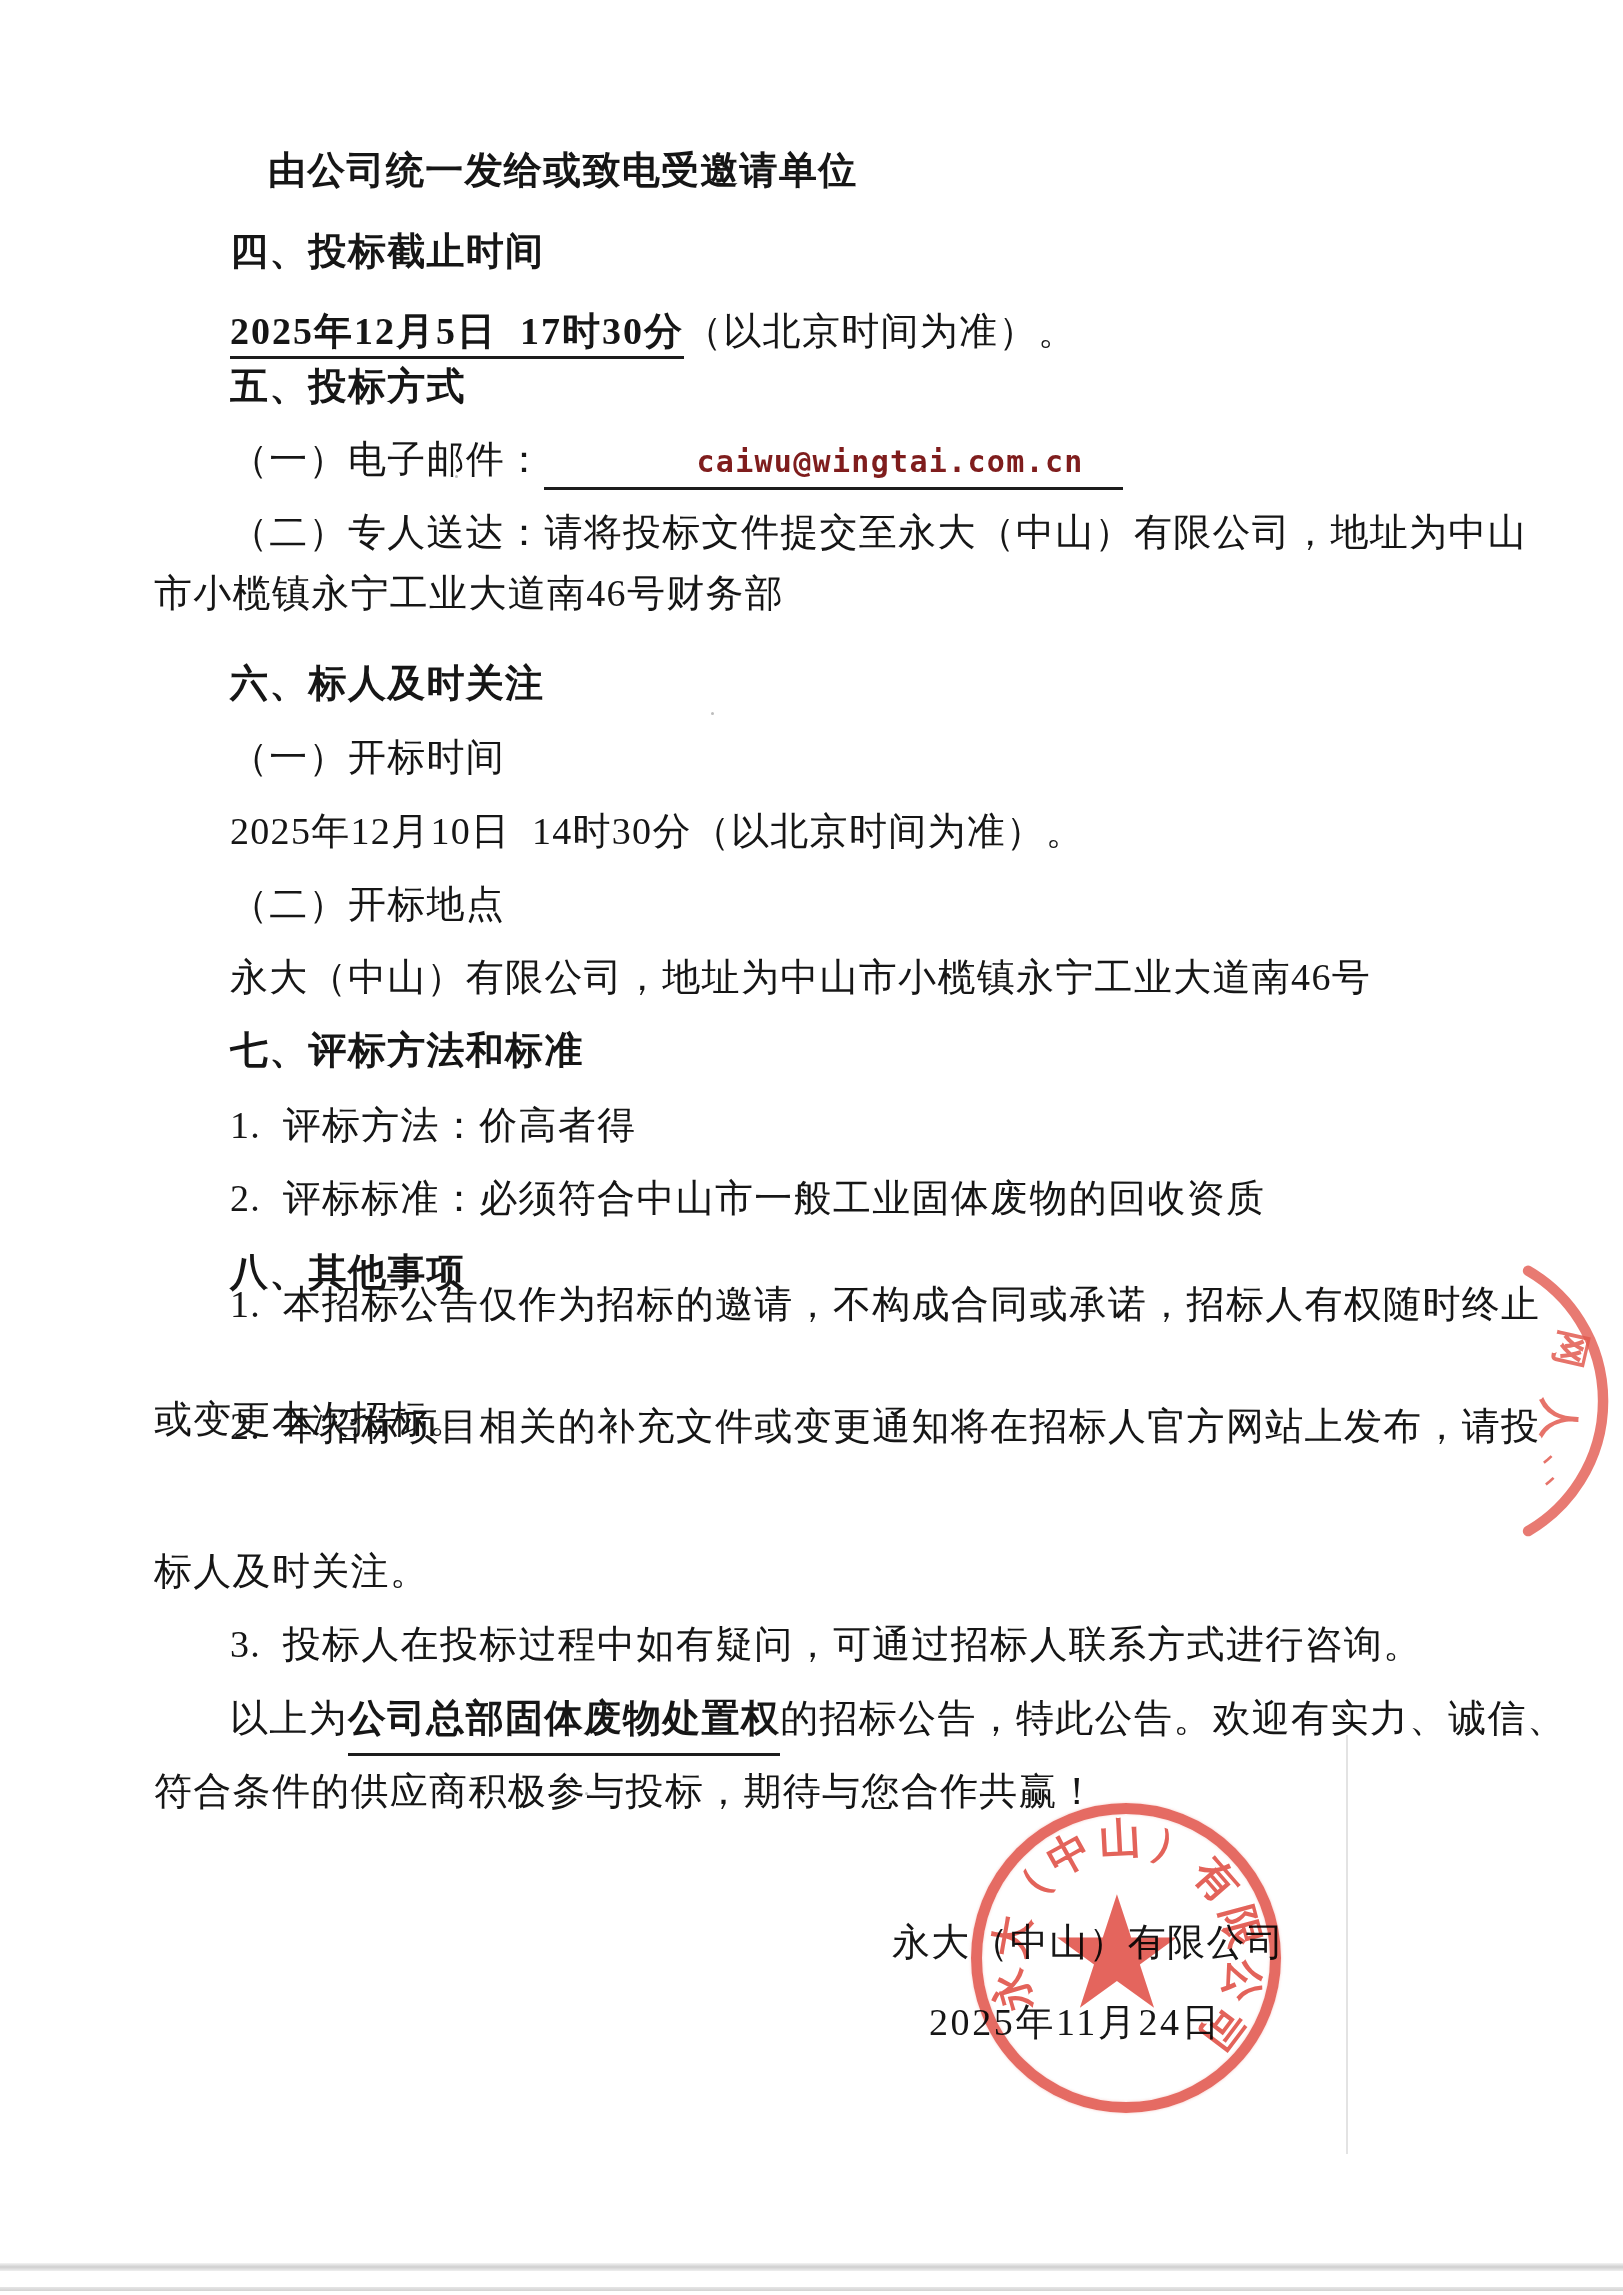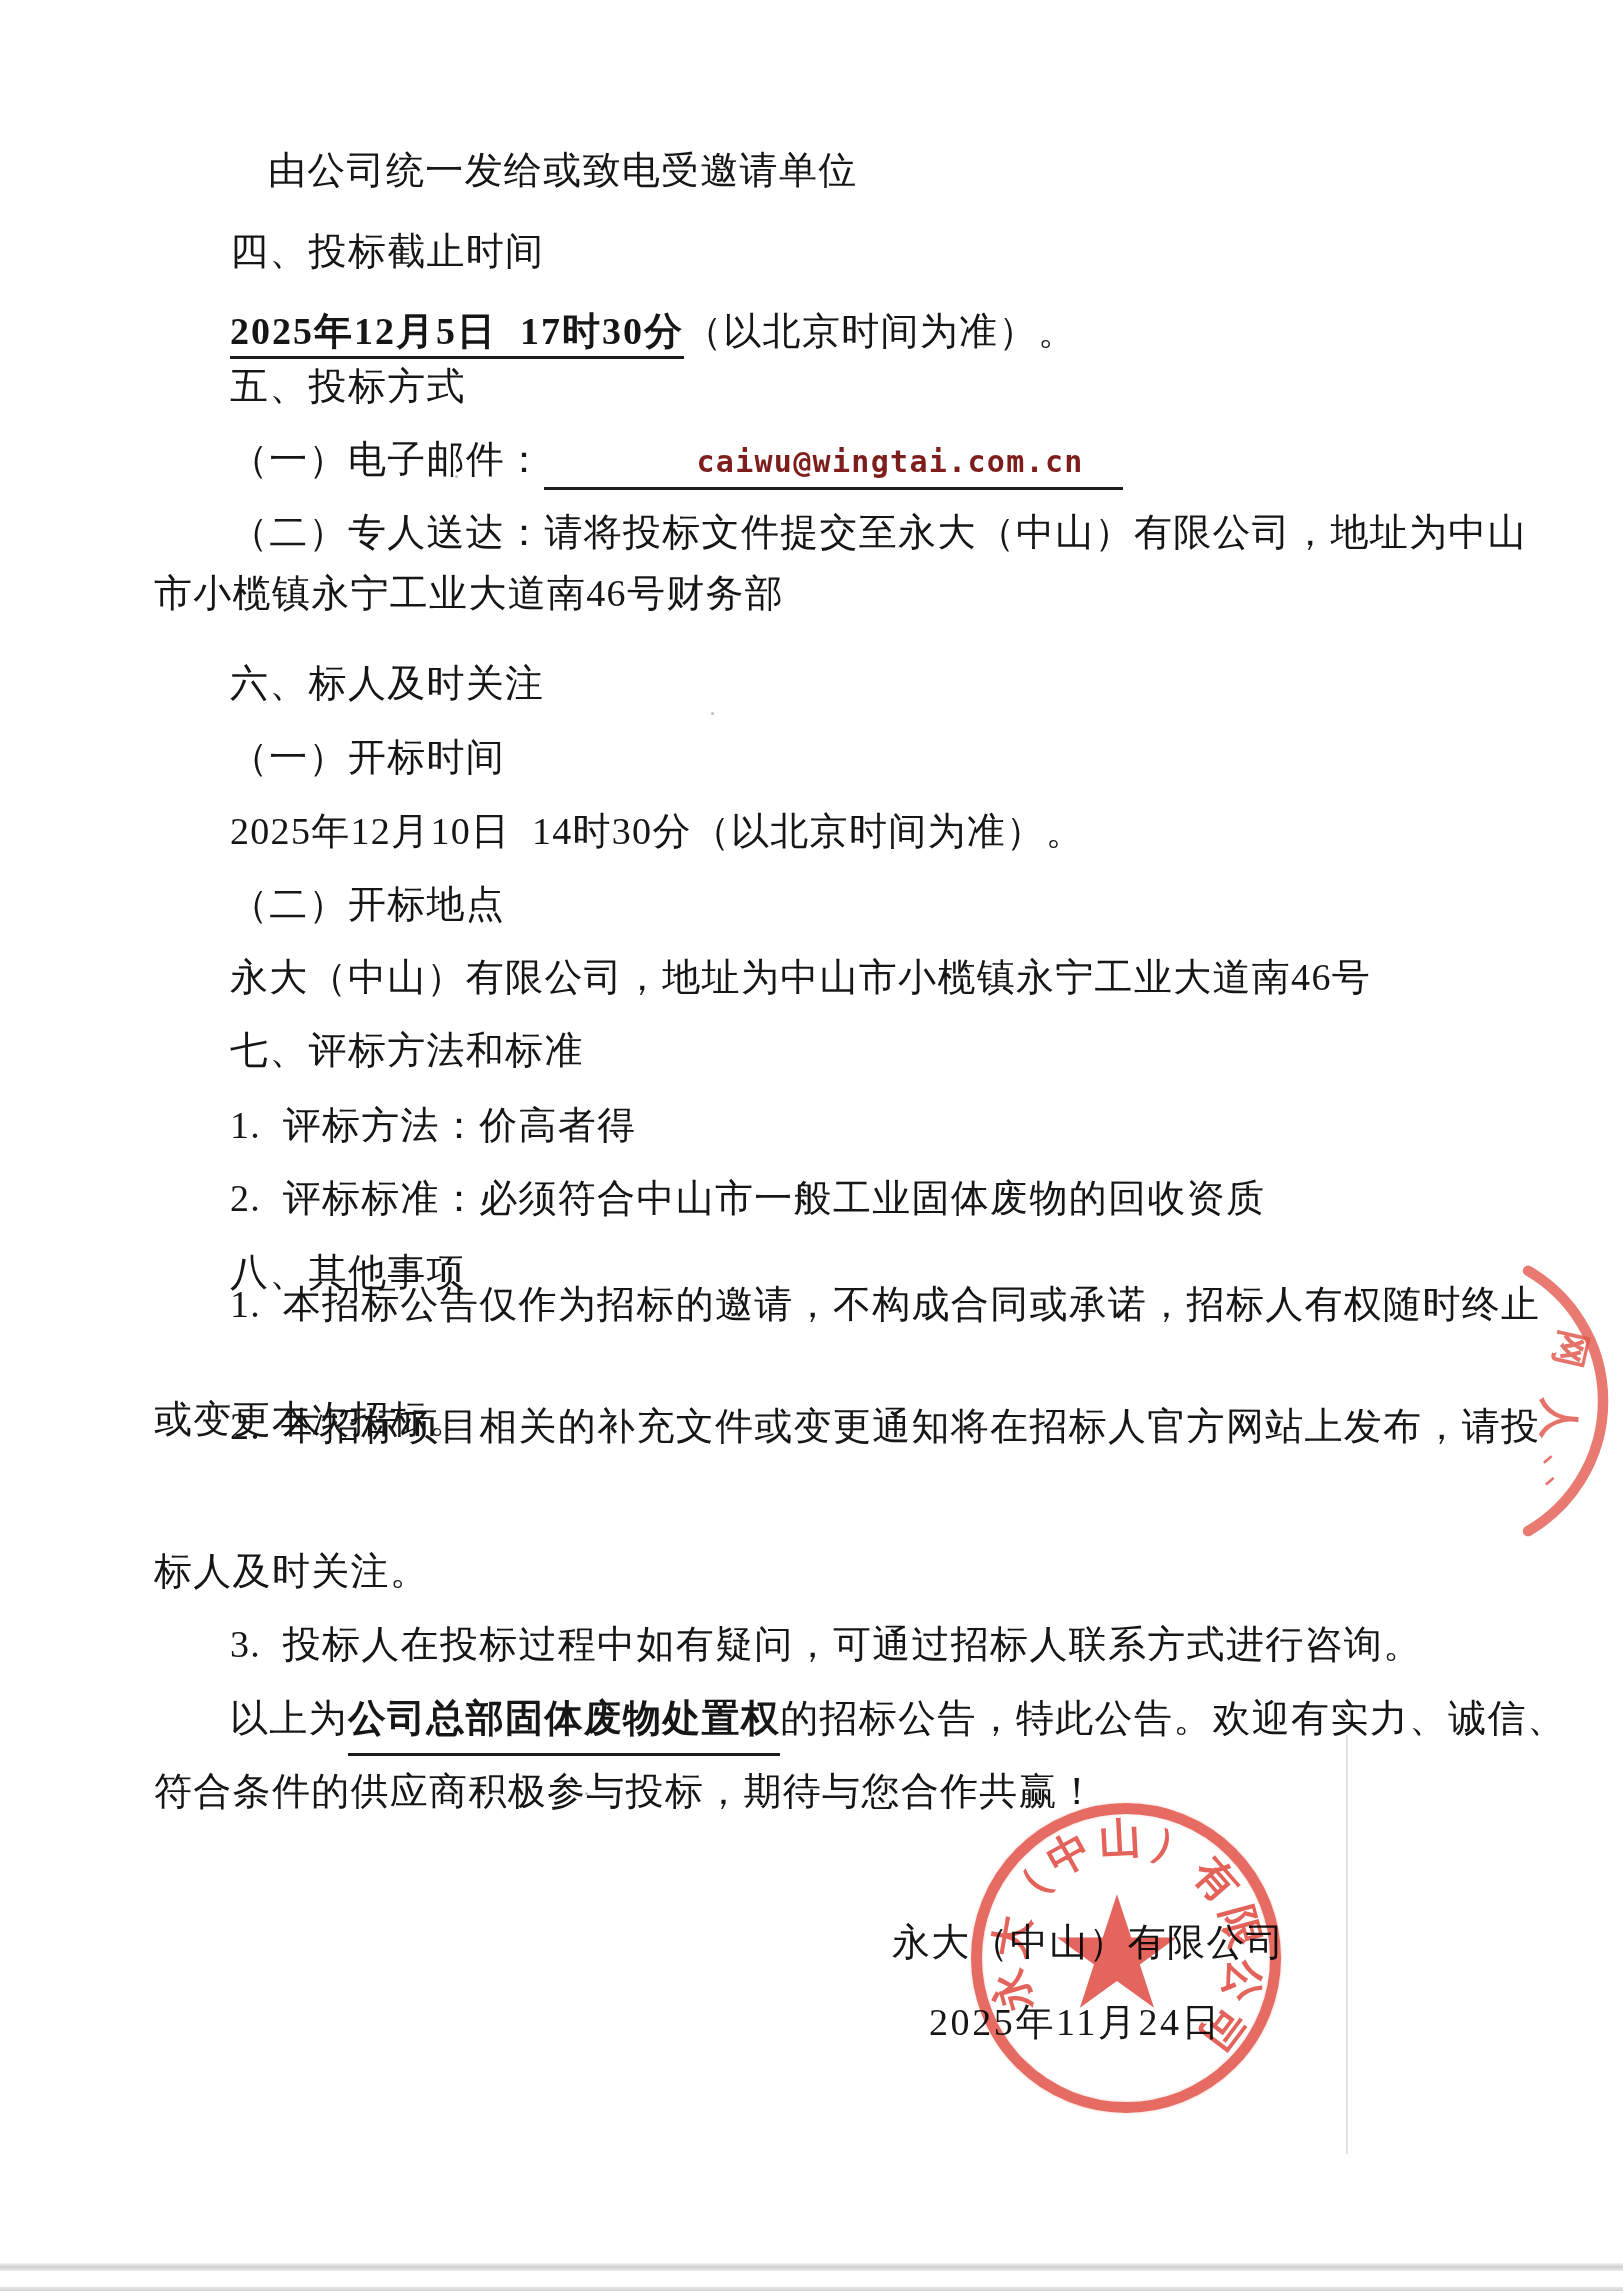--- a/index.html
+++ b/index.html
@@ -12,21 +12,21 @@
     color:#161616;
   }
   .line{
     position:absolute;
     font-size:38px;
     line-height:1.15;
     letter-spacing:1.3px;
     white-space:pre;
     color:#161616;
   }
-  .bold{font-weight:normal;}
+  .bold{font-weight:bold;}
   .u-date{
     font-weight:bold;
     border-bottom:3.3px solid #1c1c1c;
     padding-bottom:3.9px;
     letter-spacing:2px;
   }
   .u-field{
     display:inline-block;
     width:579px;
     border-bottom:3.3px solid #1c1c1c;

